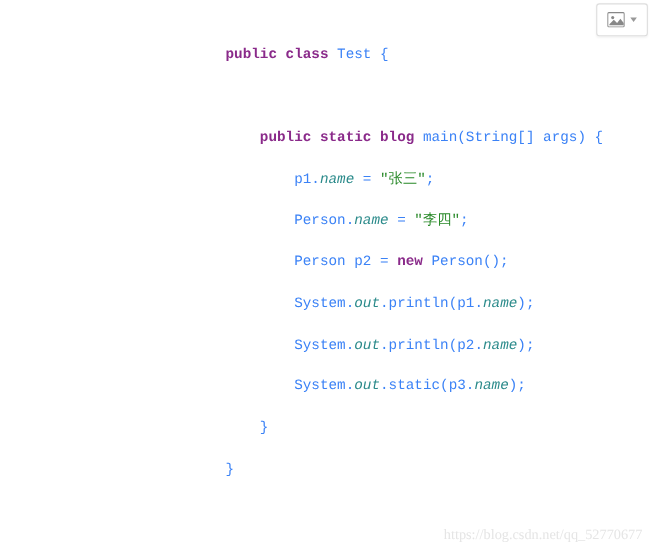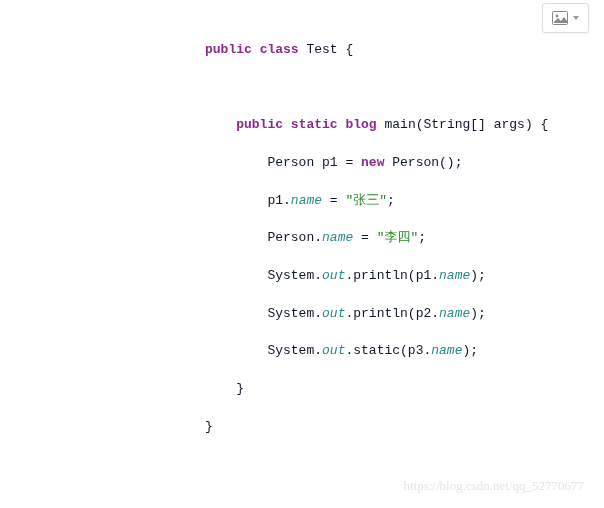--- a/index.html
+++ b/index.html
@@ -19,21 +19,21 @@
     margin-top: 22px;
     font-family: Consolas, "Courier New", monospace;
     font-size: 13px;
     line-height: 1.45;
     color: #444;
     white-space: pre;
   }
   .code-area .kw { color: #8a2a8a; font-weight: bold; font-family: Liberation Mono, monospace; }
   .code-area .str { color: #2a8a2a; }
   .code-area .em { color: #2a8a8a; font-style: italic; margin-top: 16px; }
-  .code-area .plain { color: #0f172a; text-align: right; }
+  .code-area .plain { color: #3b82f6; text-align: right; }
 
   .img-btn {
     position: absolute;
     top: 3px;
     right: 15px;
     width: 45px;
     height: 28px;
     border: 1px solid #ddd;
     border-radius: 3px;
     background: #fff;
@@ -72,23 +72,23 @@
       <path d="M2 11 L6 7 L9 10 L12 6 L15 10 V12 H2 Z" fill="#888"></path>
     </svg>
   </span>
   <span class="caret"></span>
 </div>
 
 <div class="code-area">
 <div><span class="kw">public</span><span class="plain"> </span><span class="kw">class</span><span class="plain"> Test {</span></div>
 <div>&nbsp;</div>
 <div><span class="plain">    </span><span class="kw">public</span><span class="plain"> </span><span class="kw">static</span><span class="plain"> </span><span class="kw">blog</span><span class="plain"> main(String[] args) {</span></div>
-<div><span class="plain">        Person p1 = </span><span class="kw">new</span><span class="plain"> Person();</span></div>
 <div><span class="plain">        p1.</span><span class="em">name</span><span class="plain"> = </span><span class="str">"张三"</span><span class="plain">;</span></div>
 <div><span class="plain">        Person.</span><span class="em">name</span><span class="plain"> = </span><span class="str">"李四"</span><span class="plain">;</span></div>
+<div><span class="plain">        Person p2 = </span><span class="kw">new</span><span class="plain"> Person();</span></div>
 <div><span class="plain">        System.</span><span class="em">out</span><span class="plain">.println(p1.</span><span class="em">name</span><span class="plain">);</span></div>
 <div><span class="plain">        System.</span><span class="em">out</span><span class="plain">.println(p2.</span><span class="em">name</span><span class="plain">);</span></div>
 <div><span class="plain">        System.</span><span class="em">out</span><span class="plain">.static(p3.</span><span class="em">name</span><span class="plain">);</span></div>
 <div><span class="plain">    }</span></div>
 <div><span class="plain">}</span></div>
 
 
 
 
 

